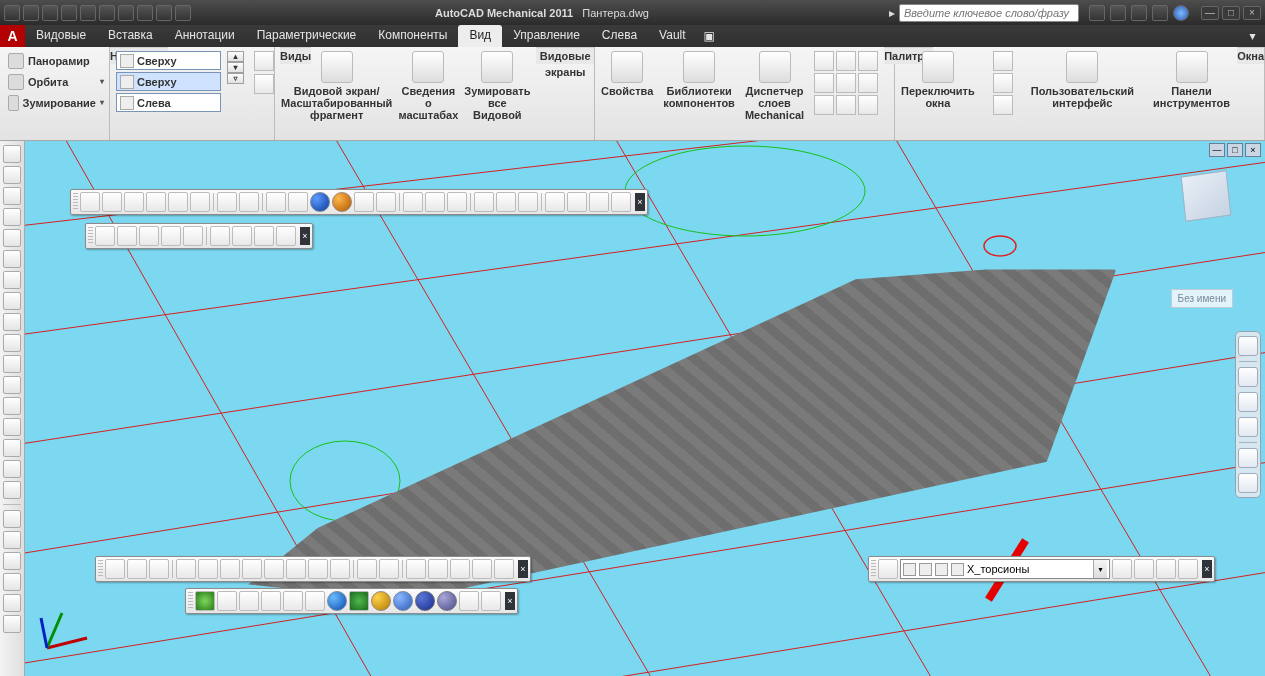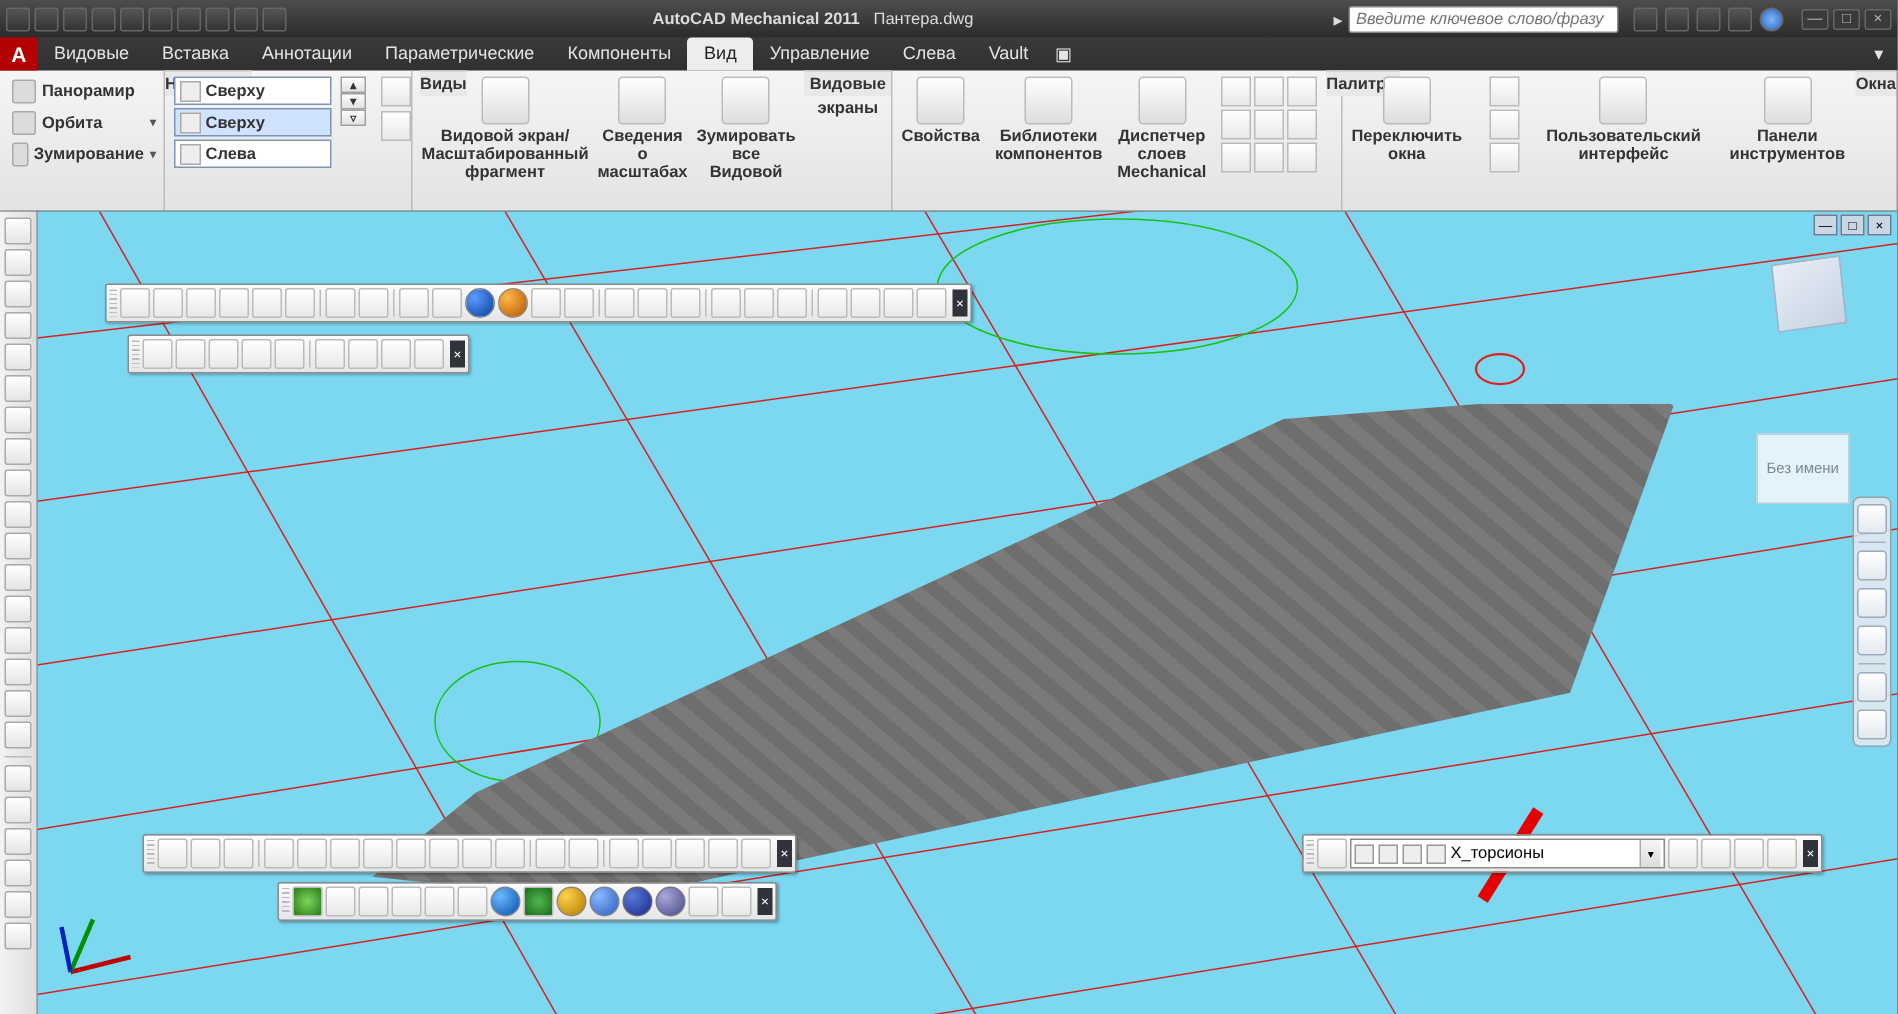--- a/index.html
+++ b/index.html
@@ -99,21 +99,21 @@
   display:flex;flex-direction:column;align-items:center;padding:4px 0;gap:5px;}
 .right-nav .n { width:20px;height:20px;border:1px solid #9dabbc;background:linear-gradient(#fff,#e3e9f1);border-radius:3px;}
 .right-nav .sep { width:18px;height:1px;background:#a6b2c2;}
 
 .viewcube { position:absolute; top:6px; right:30px; width:78px;height:78px; }
 .viewcube .cube { position:absolute; right:6px; bottom:6px; width:46px;height:46px;
   background:linear-gradient(145deg,#e8eef6,#c7d3e3); border:1px solid #a5b3c7; transform:skewY(-8deg) skewX(6deg); font-size:8px; color:#7286a0;
   display:flex;align-items:center;justify-content:center;}
 
 .ucs { position:absolute; left:12px; bottom:18px; width:60px; height:60px; }
-.label-unnamed { position:absolute; top:148px; right:32px; background:rgba(245,248,252,.85); border:1px solid #c2cbd8; color:#7b8798; font-size:10px; padding:17px 6px;}
+.label-unnamed { position:absolute; top:148px; right:32px; background:rgba(245,248,252,.85); border:1px solid #c2cbd8; color:#7b8798; font-size:10px; padding:3px 6px;}
 
 .ball { width:20px;height:20px;border-radius:50%; }
 </style>
 </head>
 <body>
 
 <div class="titlebar">
   <div class="qat">
     <div class="ico"></div>
     <div class="ico"></div>

